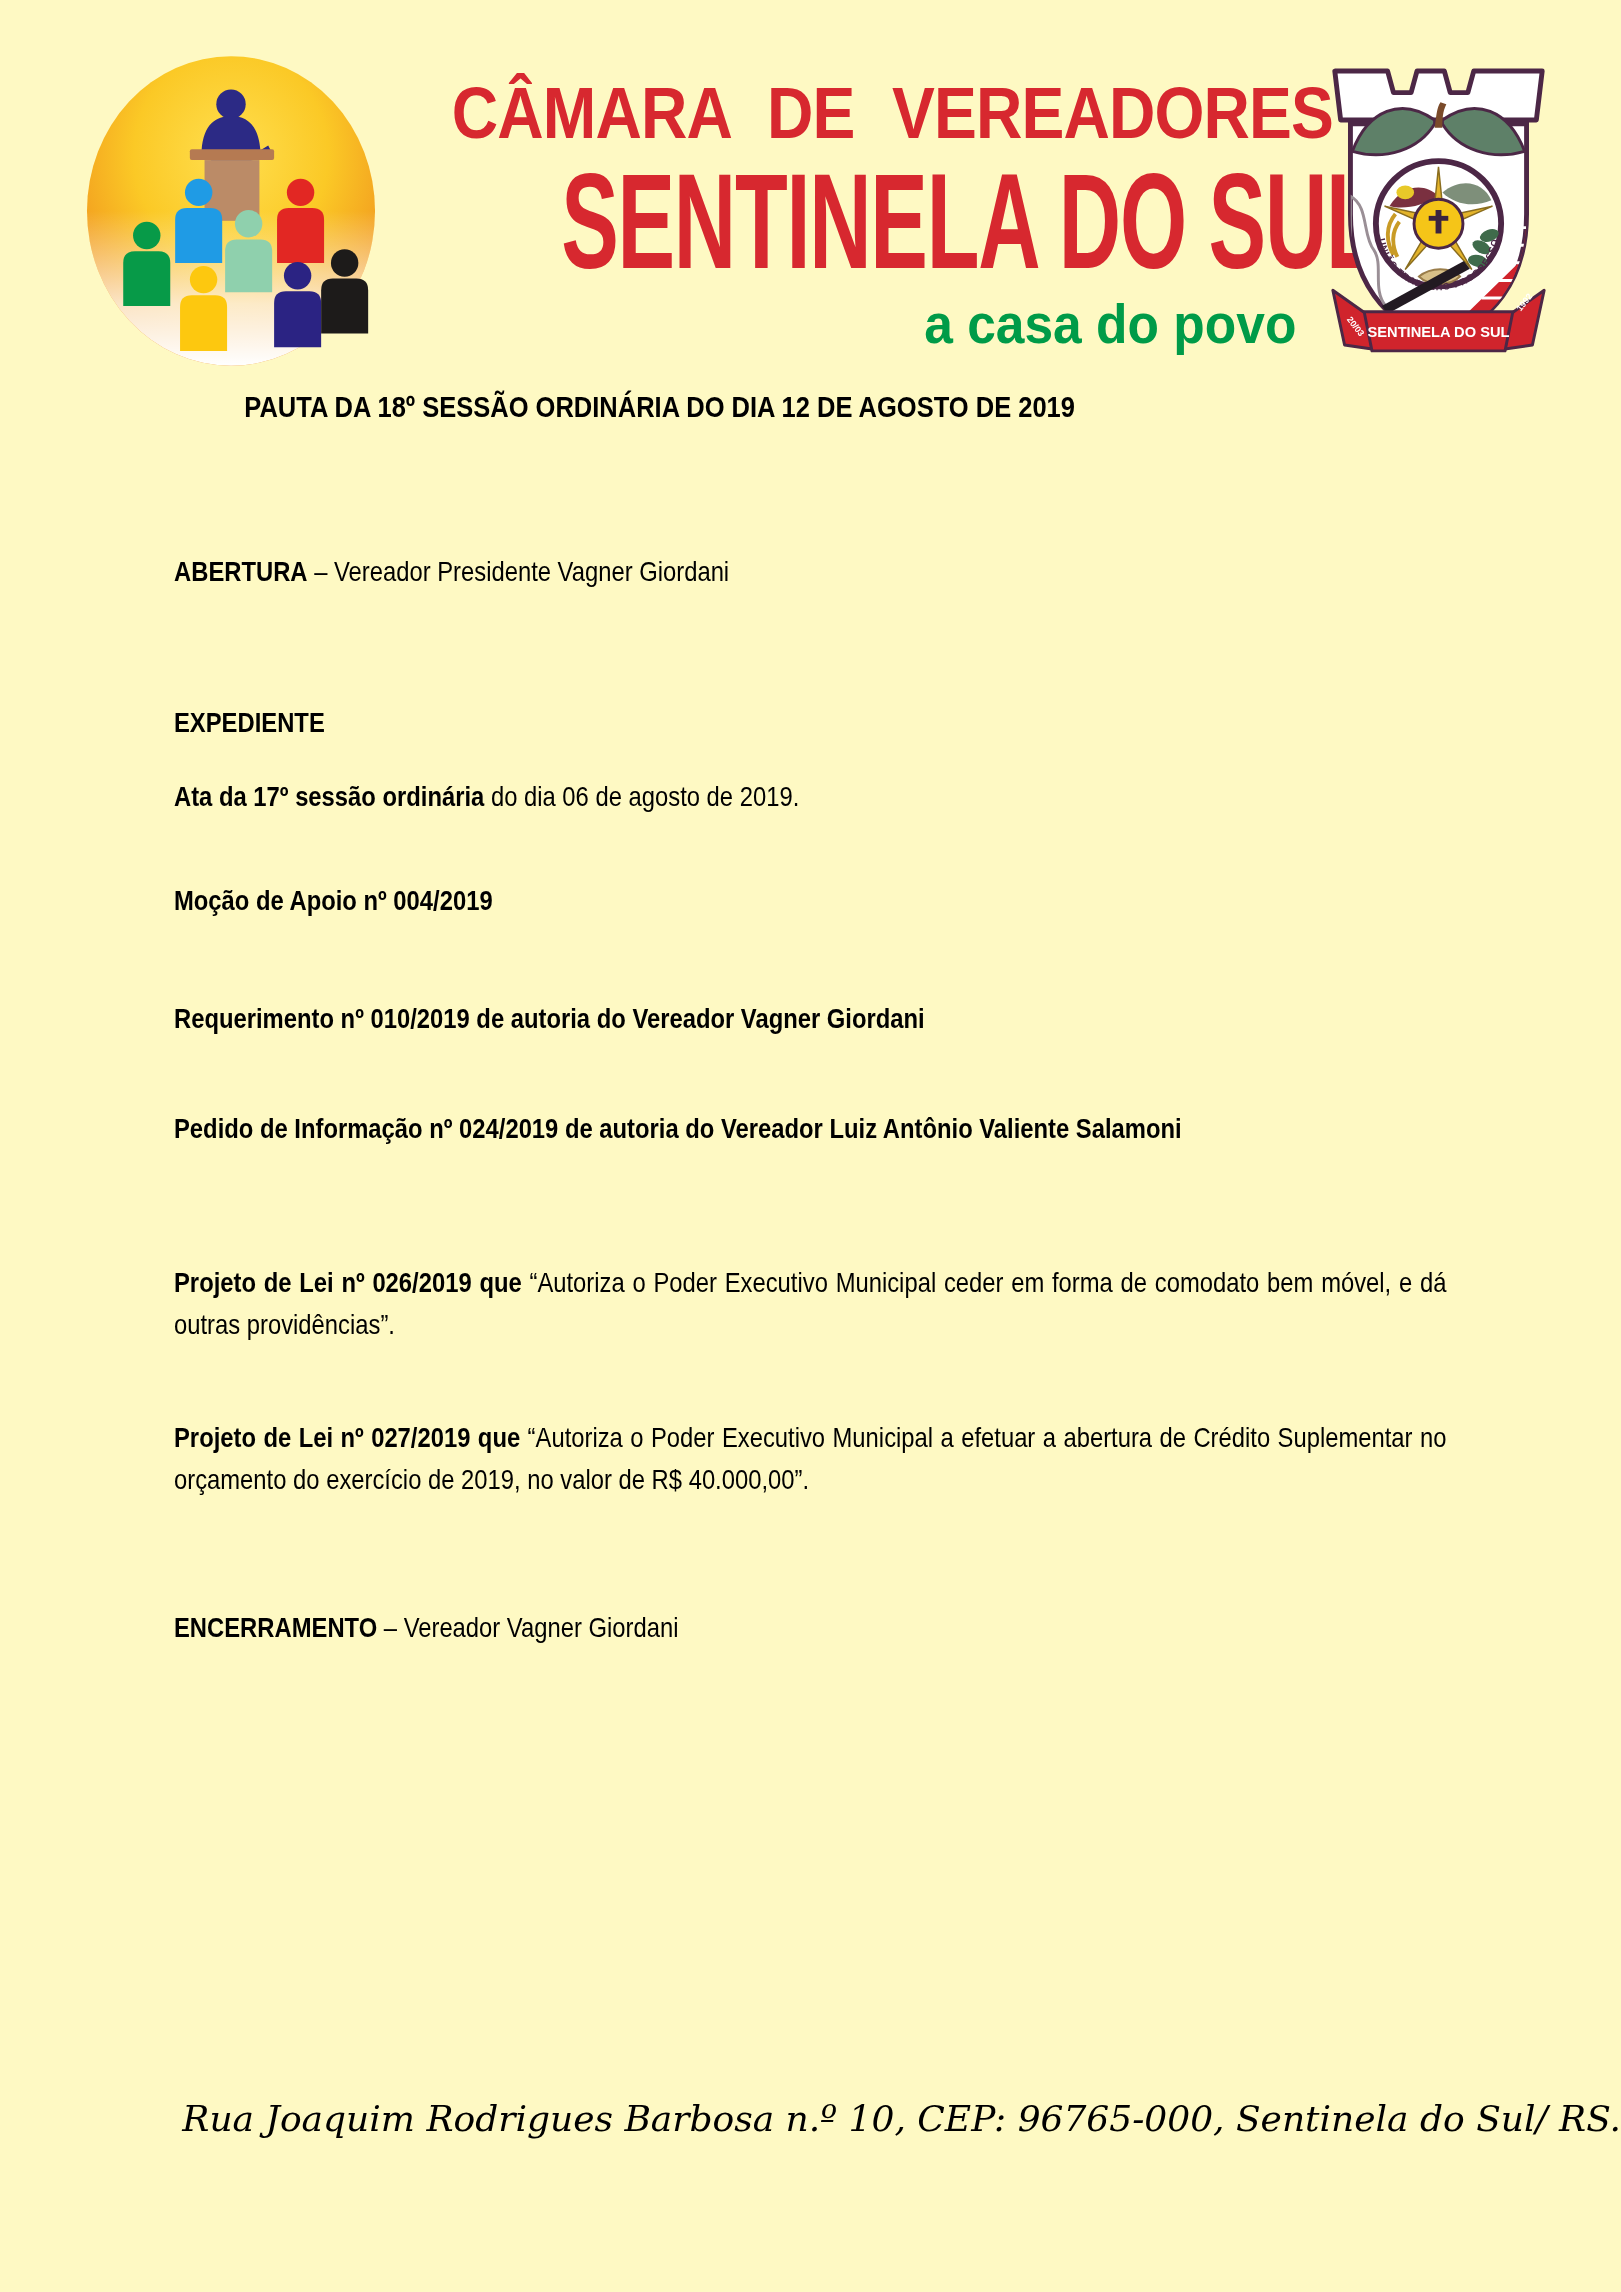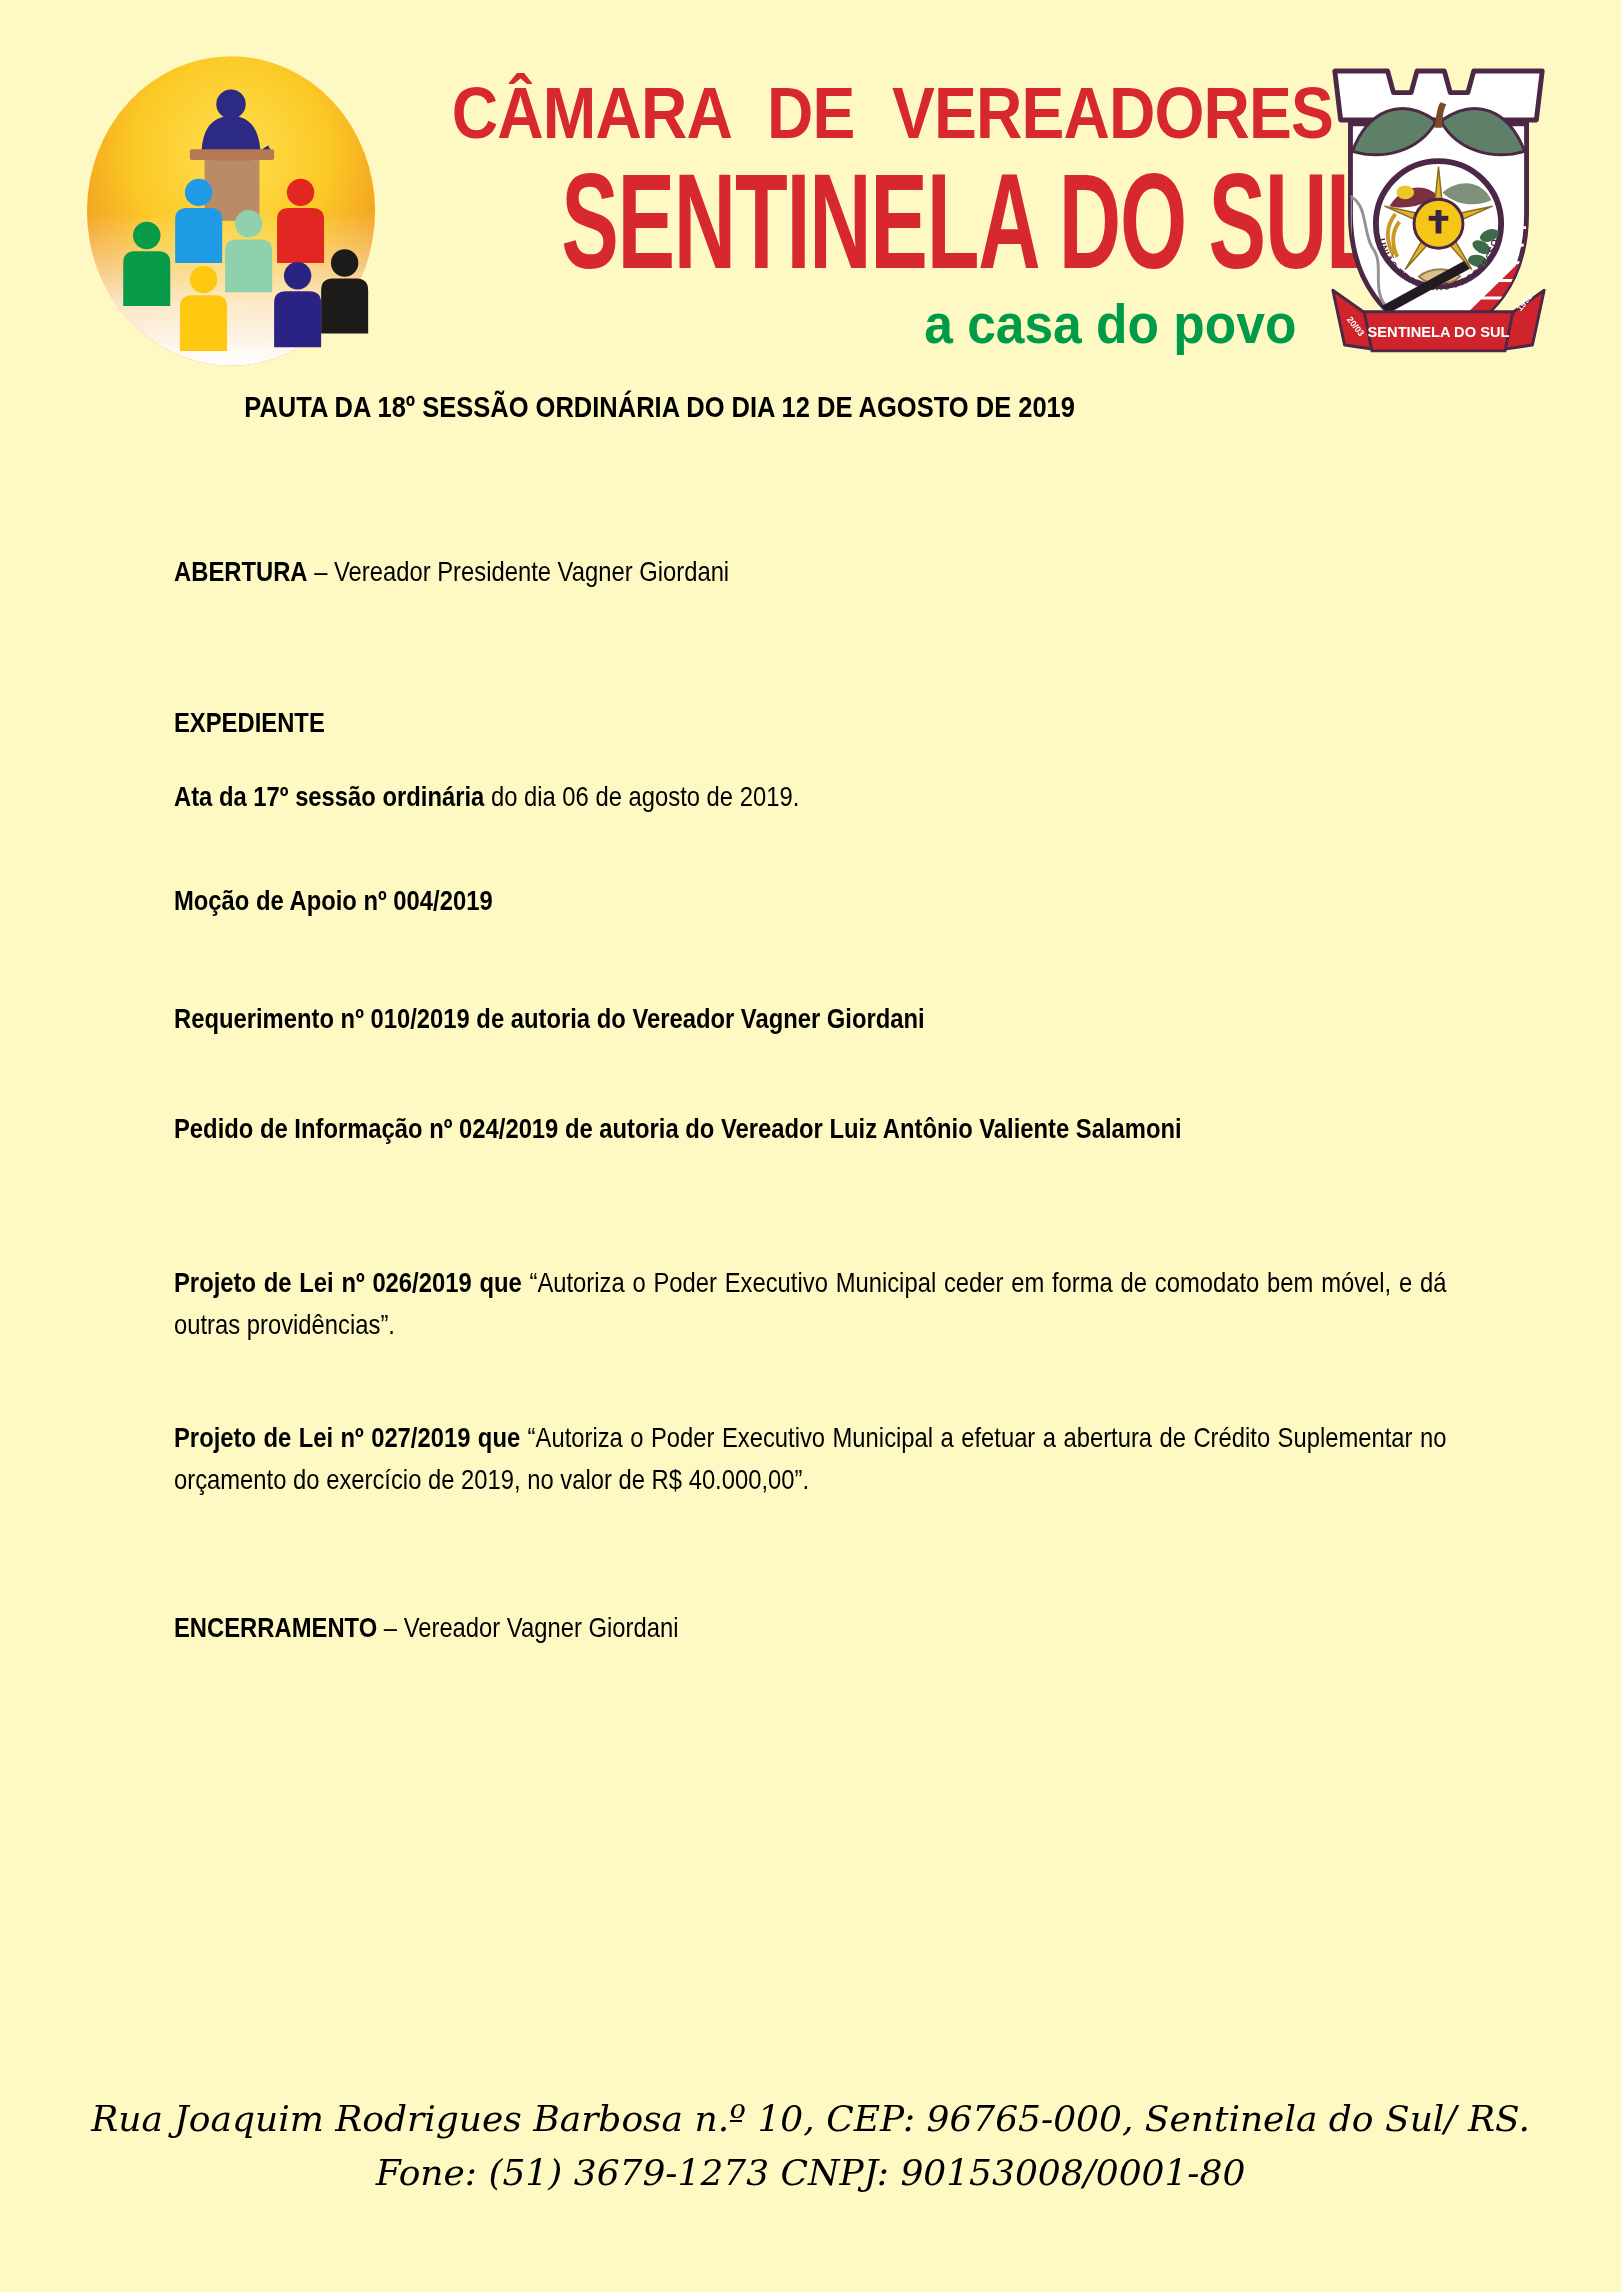--- a/index.html
+++ b/index.html
@@ -170,17 +170,16 @@
   <div class="para" style="top:551px;"><span class="b">ABERTURA</span><span> – Vereador Presidente Vagner Giordani</span></div>
   <div class="para" style="top:702px;"><span class="b">EXPEDIENTE</span><span></span></div>
   <div class="para" style="top:776px;"><span class="b">Ata da 17º sessão ordinária</span><span> do dia 06 de agosto de 2019.</span></div>
   <div class="para" style="top:880px;"><span class="b">Moção de Apoio nº 004/2019</span><span></span></div>
   <div class="para" style="top:998px;"><span class="b">Requerimento nº 010/2019 de autoria do Vereador Vagner Giordani</span><span></span></div>
   <div class="para just" style="top:1108px;"><span class="b">Pedido de Informação nº 024/2019 de autoria do Vereador Luiz Antônio Valiente Salamoni</span><span></span></div>
   <div class="para just" style="top:1262px;"><span class="b">Projeto de Lei nº 026/2019 que</span><span> “Autoriza o Poder Executivo Municipal ceder em forma de comodato bem móvel, e dá outras providências”.</span></div>
   <div class="para just" style="top:1417px;"><span class="b">Projeto de Lei nº 027/2019 que</span><span> “Autoriza o Poder Executivo Municipal a efetuar a abertura de Crédito Suplementar no orçamento do exercício de 2019, no valor de R$ 40.000,00”.</span></div>
   <div class="para" style="top:1607px;"><span class="b">ENCERRAMENTO</span><span> – Vereador Vagner Giordani</span></div>
 
-  <div class="footer" style="top:2098px;">Rua Joaquim Rodrigues Barbosa n.º 10, CEP: 96765-000, Sentinela do Sul/ RS.</div>
-  <div class="footer" style="top:2152px;">Fone: (51) 3679-1273 CNPJ: 90153008/0001-80</div>
+  <div class="footer" style="top:2098px;text-align:right;">Rua Joaquim Rodrigues Barbosa n.º 10, CEP: 96765-000, Sentinela do Sul/ RS.</div>
 
 </div>
 
 
 </body></html>

